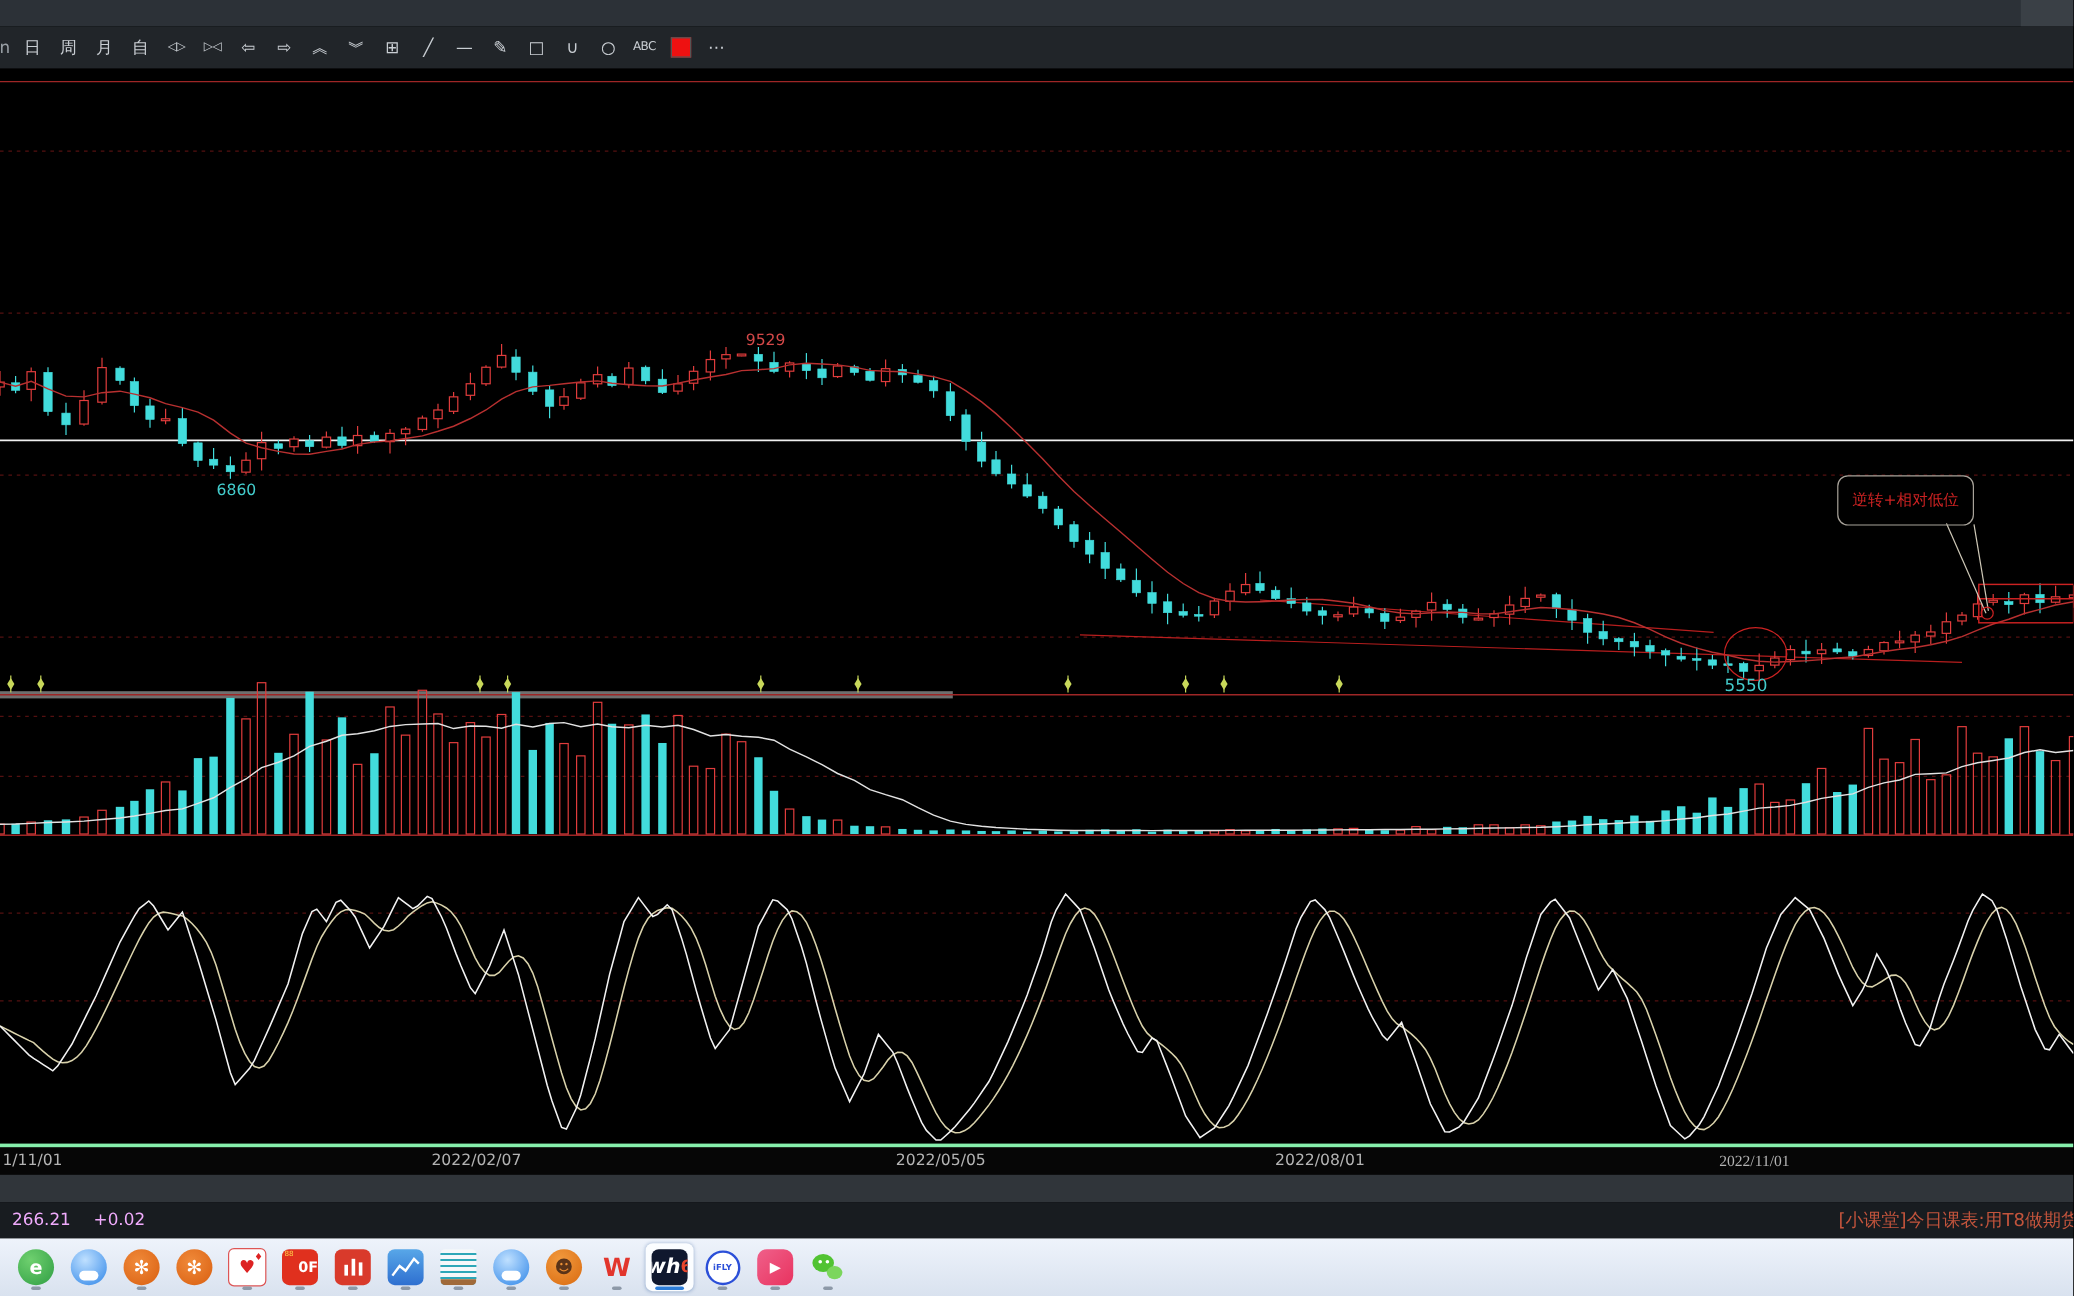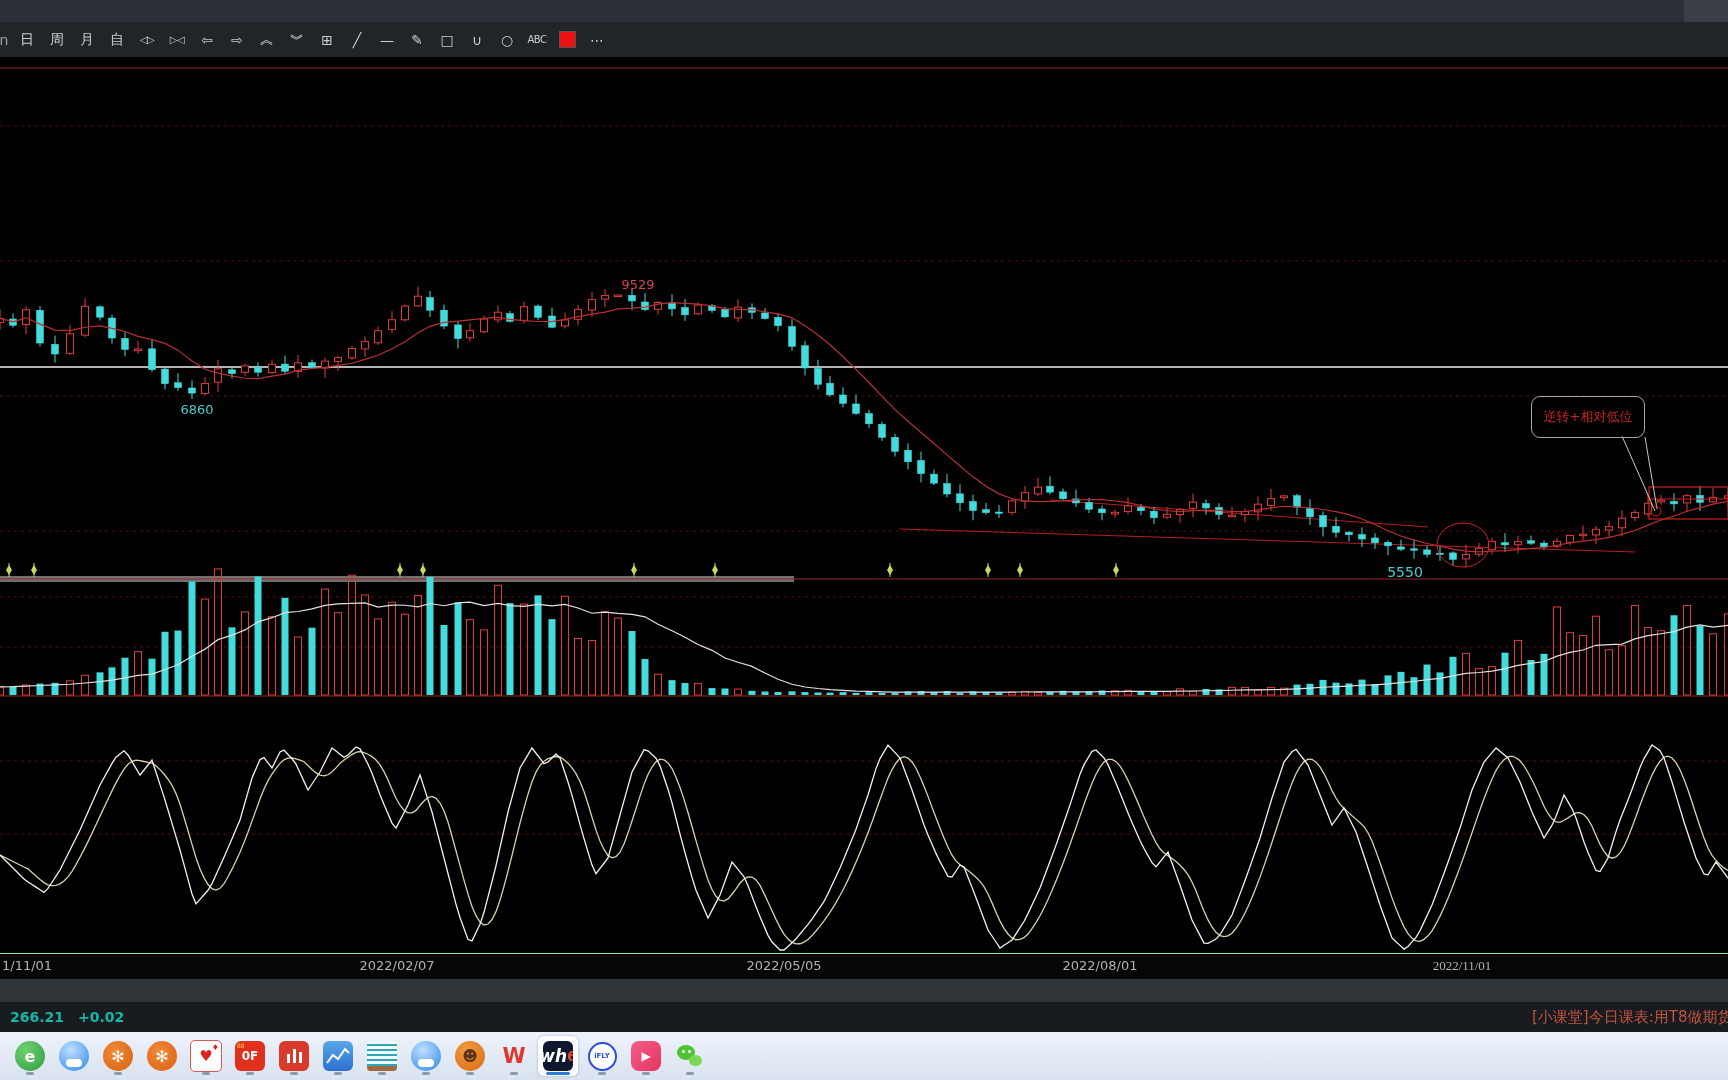--- a/index.html
+++ b/index.html
@@ -14,31 +14,31 @@
         margin-right:4px;color:#c9ced3;font-size:14px;cursor:default;}
   .tbtn.small{font-size:10px;letter-spacing:-0.5px;}
   .tbtn .swatch{width:15px;height:15px;background:#ee1111;border:1px solid #555;}
   .tbtn.partial{width:8px;overflow:hidden;margin-right:6px;color:#9aa0a6;}
   
   #chart-svg{position:absolute;left:0;top:0;}
   
   .price-label{position:absolute;transform:translate(-50%,-50%);font-size:13px;line-height:13px;}
   .lbl-peak{left:638px;top:284px;color:#d34848;}
   .lbl-trough-left{left:197px;top:409px;color:#43cccc;}
-  .lbl-trough-mid{left:1405px;top:572px;color:#43cccc;font-size:14px;}
+  .lbl-trough-mid{left:1455px;top:572px;color:#43cccc;font-size:14px;}
   .annotation{position:absolute;left:1531px;top:396px;width:112px;height:40px;
       border:1px solid #a8a39a;border-radius:9px;color:#cc2222;font-size:13px;
       display:flex;align-items:center;justify-content:center;background:rgba(0,0,0,.2);}
   
   .date-axis{position:absolute;left:0;top:953px;width:1728px;height:25px;background:#060606;
-      border-top:1px solid #86efac;}
+      border-top:3px solid #86efac;}
   .date-axis span{position:absolute;top:4px;font-size:13px;color:#b3b3b3;}
   .strip{position:absolute;left:0;top:979px;width:1728px;height:23px;background:#30353a;}
   .status-bar{position:absolute;left:0;top:1002px;width:1728px;height:30px;background:#181c20;}
-  .status-bar .price,.status-bar .change{color:#14b8a6;font-weight:bold;font-size:14px;
+  .status-bar .price,.status-bar .change{color:#f0abfc;font-weight:normal;font-size:14px;
       position:absolute;top:7px;}
   .status-bar .price{left:10px;}
   .status-bar .change{left:78px;}
   .status-bar .ticker{position:absolute;left:1532px;top:6px;width:196px;overflow:hidden;
       white-space:nowrap;color:#c2543c;font-size:15px;}
   
   .taskbar{position:absolute;left:0;top:1032px;width:1728px;height:48px;
       background:linear-gradient(#eef3fb,#d9e2ef);}
   .tb-icon{position:absolute;top:4px;width:40px;height:40px;display:flex;align-items:center;
       justify-content:center;border-radius:6px;}
@@ -575,21 +575,21 @@
         </div>
       </div>
       <div class="tb-icon" style="left: 186px;">
         <div class="ic" style="background: rgb(255, 255, 255); border-radius: 5px; border: 1px solid rgb(221, 85, 85);">
           <span style="color:#d22;font-size:15px">♥</span>
           <span style="position:absolute;right:2px;top:2px;color:#d22;font-size:8px">♦</span>
         </div>
         <span class="tb-ind"></span>
       </div>
       <div class="tb-icon" style="left: 230px;">
-        <div class="ic" style="background: rgb(224, 48, 30); border-radius: 6px;">
+        <div class="ic" style="background: rgb(224, 48, 30); border-radius: 6px; justify-content: flex-end;">
           <b style="color:#fff;font-size:12px">0F</b>
           <span style="position:absolute;top:1px;left:2px;color:#ffd24a;font-size:6px">88</span>
         </div>
         <span class="tb-ind"></span>
       </div>
       <div class="tb-icon" style="left: 274px;">
         <div class="ic" style="background: rgb(217, 58, 43); border-radius: 6px;">
           <span style="display:flex;gap:3px;align-items:flex-end">
             <span style="width:3px;height:9px;background:#fff"></span>
             <span style="width:3px;height:14px;background:#fff"></span>

